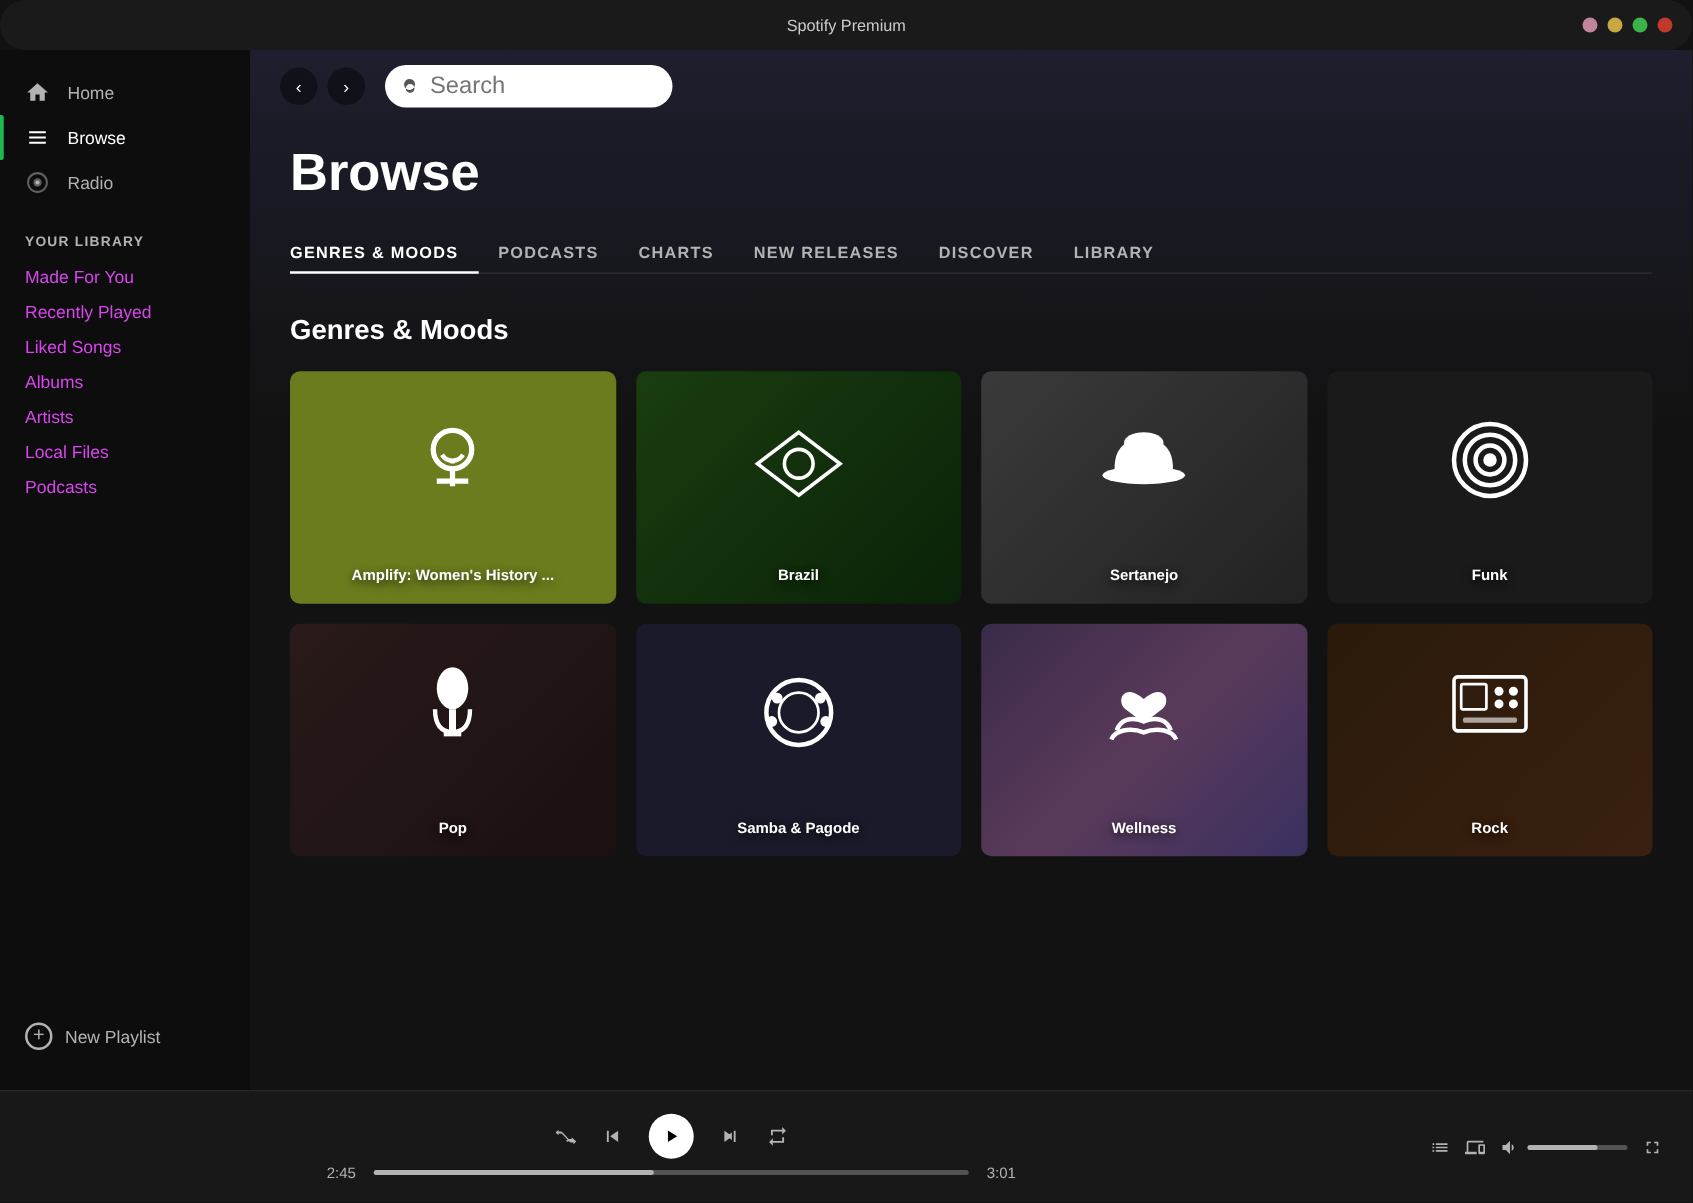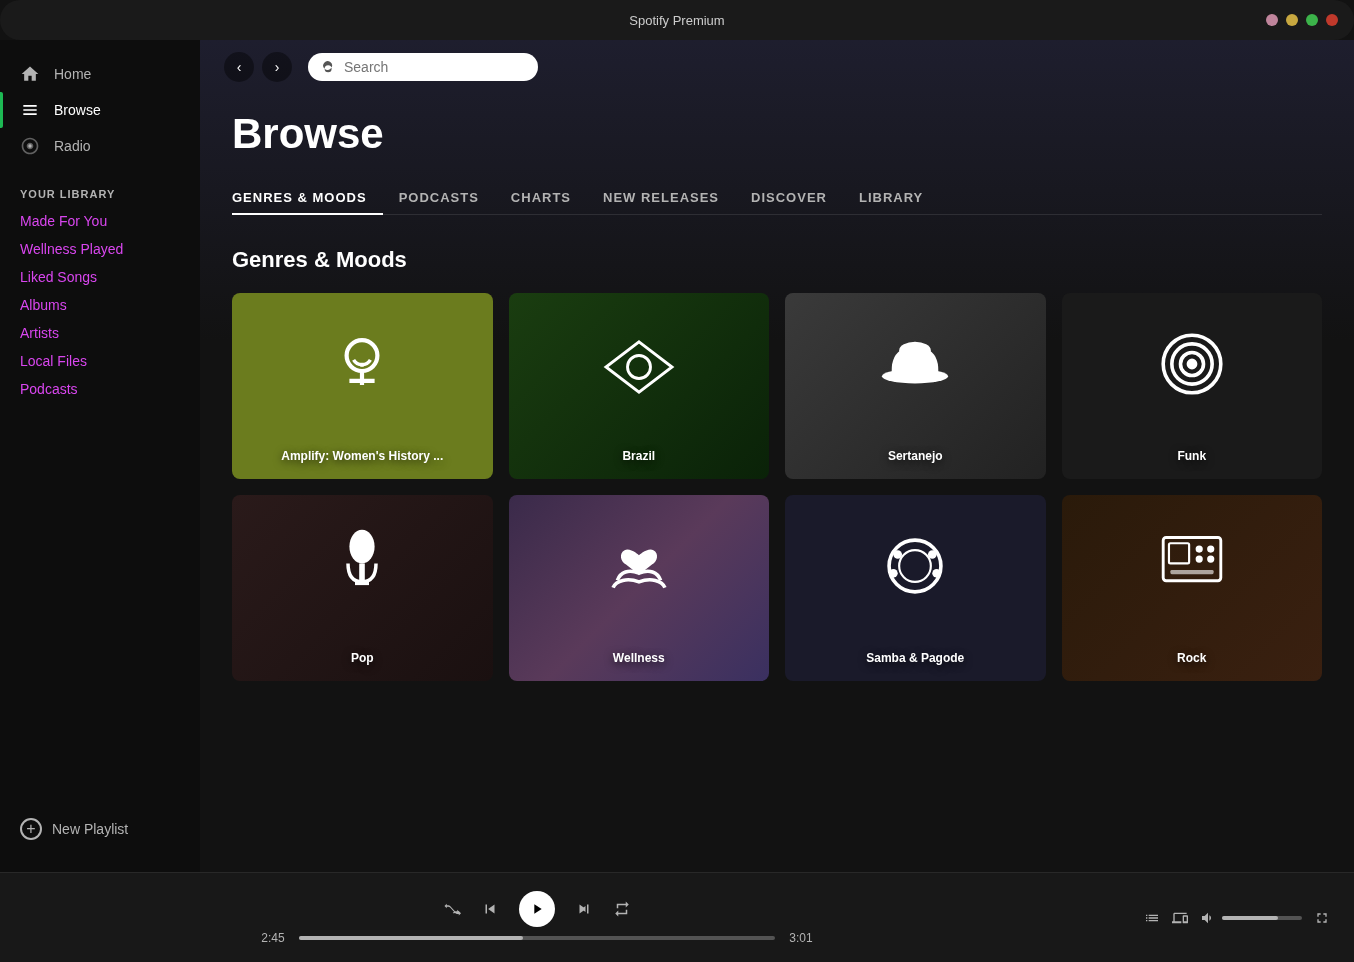--- a/index.html
+++ b/index.html
@@ -183,21 +183,21 @@
       background: #fff;
       border-radius: 20px;
       padding: 6px 14px;
       gap: 8px;
       width: 230px;
     }
     .search-bar input {
       background: transparent;
       border: none;
       outline: none;
-      font-size: 14px;
+      font-size: 19px;
       color: #333;
       width: 100%;
     }
     .search-icon-svg {
       color: #555;
       font-size: 14px;
     }
 
     
     .browse-content {
@@ -483,21 +483,21 @@
           </svg>
         </span>
         <span>Radio</span>
       </div>
     </div>
 
     <div class="library-section">
       <div class="library-label">YOUR LIBRARY</div>
       <div class="library-items">
         <div class="library-item">Made For You</div>
-        <div class="library-item">Wellness Played</div>
+        <div class="library-item">Recently Played</div>
         <div class="library-item">Liked Songs</div>
         <div class="library-item">Albums</div>
         <div class="library-item">Artists</div>
         <div class="library-item">Local Files</div>
         <div class="library-item">Podcasts</div>
       </div>
     </div>
 
     <div class="sidebar-bottom">
       <div class="new-playlist-btn">
@@ -594,45 +594,45 @@
 
               <ellipse cx="40" cy="28" rx="18" ry="24" fill="white"></ellipse>
               <rect x="36" y="52" width="8" height="24" fill="white"></rect>
               <path d="M20 52 Q20 78 40 78 Q60 78 60 52" stroke="white" stroke-width="5" fill="none"></path>
               <rect x="30" y="78" width="20" height="5" fill="white"></rect>
             </svg>
           </span>
           <span class="genre-card-label">Pop</span>
         </div>
 
-        <div class="genre-card card-wellness">
-          <span class="genre-card-icon" style="top:38%; transform:translate(-50%,-50%);">
-            <svg width="72" height="72" viewBox="0 0 100 100" fill="white">
-
-              <path d="M50 35 C50 35 38 24 30 28 C22 32 24 44 32 48 L50 62 L68 48 C76 44 78 32 70 28 C62 24 50 35 50 35Z"></path>
-              <path d="M20 70 C24 58 36 54 50 60 C64 54 76 58 80 70" stroke="white" stroke-width="5" fill="none"></path>
-              <path d="M14 80 C18 70 34 66 50 72 C66 66 82 70 86 80" stroke="white" stroke-width="5" fill="none"></path>
-            </svg>
-          </span>
-          <span class="genre-card-label">Wellness</span>
-        </div>
-
         <div class="genre-card card-samba" style="background: #1a1a2a;">
           <span class="genre-card-icon" style="top:38%; transform:translate(-50%,-50%);">
             <svg width="72" height="64" viewBox="0 0 100 88" fill="white">
 
               <circle cx="50" cy="44" r="36" stroke="white" stroke-width="5" fill="none"></circle>
               <circle cx="50" cy="44" r="22" stroke="white" stroke-width="3" fill="none"></circle>
               <circle cx="26" cy="28" r="6" fill="white"></circle>
               <circle cx="74" cy="28" r="6" fill="white"></circle>
               <circle cx="20" cy="54" r="6" fill="white"></circle>
               <circle cx="80" cy="54" r="6" fill="white"></circle>
             </svg>
           </span>
           <span class="genre-card-label">Samba &amp; Pagode</span>
+        </div>
+
+        <div class="genre-card card-wellness">
+          <span class="genre-card-icon" style="top:38%; transform:translate(-50%,-50%);">
+            <svg width="72" height="72" viewBox="0 0 100 100" fill="white">
+
+              <path d="M50 35 C50 35 38 24 30 28 C22 32 24 44 32 48 L50 62 L68 48 C76 44 78 32 70 28 C62 24 50 35 50 35Z"></path>
+              <path d="M20 70 C24 58 36 54 50 60 C64 54 76 58 80 70" stroke="white" stroke-width="5" fill="none"></path>
+              <path d="M14 80 C18 70 34 66 50 72 C66 66 82 70 86 80" stroke="white" stroke-width="5" fill="none"></path>
+            </svg>
+          </span>
+          <span class="genre-card-label">Wellness</span>
         </div>
 
         <div class="genre-card card-rock">
           <span class="genre-card-icon" style="top:36%; transform:translate(-50%,-50%);">
             <svg width="72" height="64" viewBox="0 0 100 88" fill="white">
 
               <rect x="10" y="10" width="80" height="60" rx="4" stroke="white" stroke-width="4" fill="none"></rect>
               <rect x="18" y="18" width="28" height="28" rx="2" stroke="white" stroke-width="3" fill="none"></rect>
               <circle cx="60" cy="26" r="5" fill="white"></circle>
               <circle cx="76" cy="26" r="5" fill="white"></circle>

